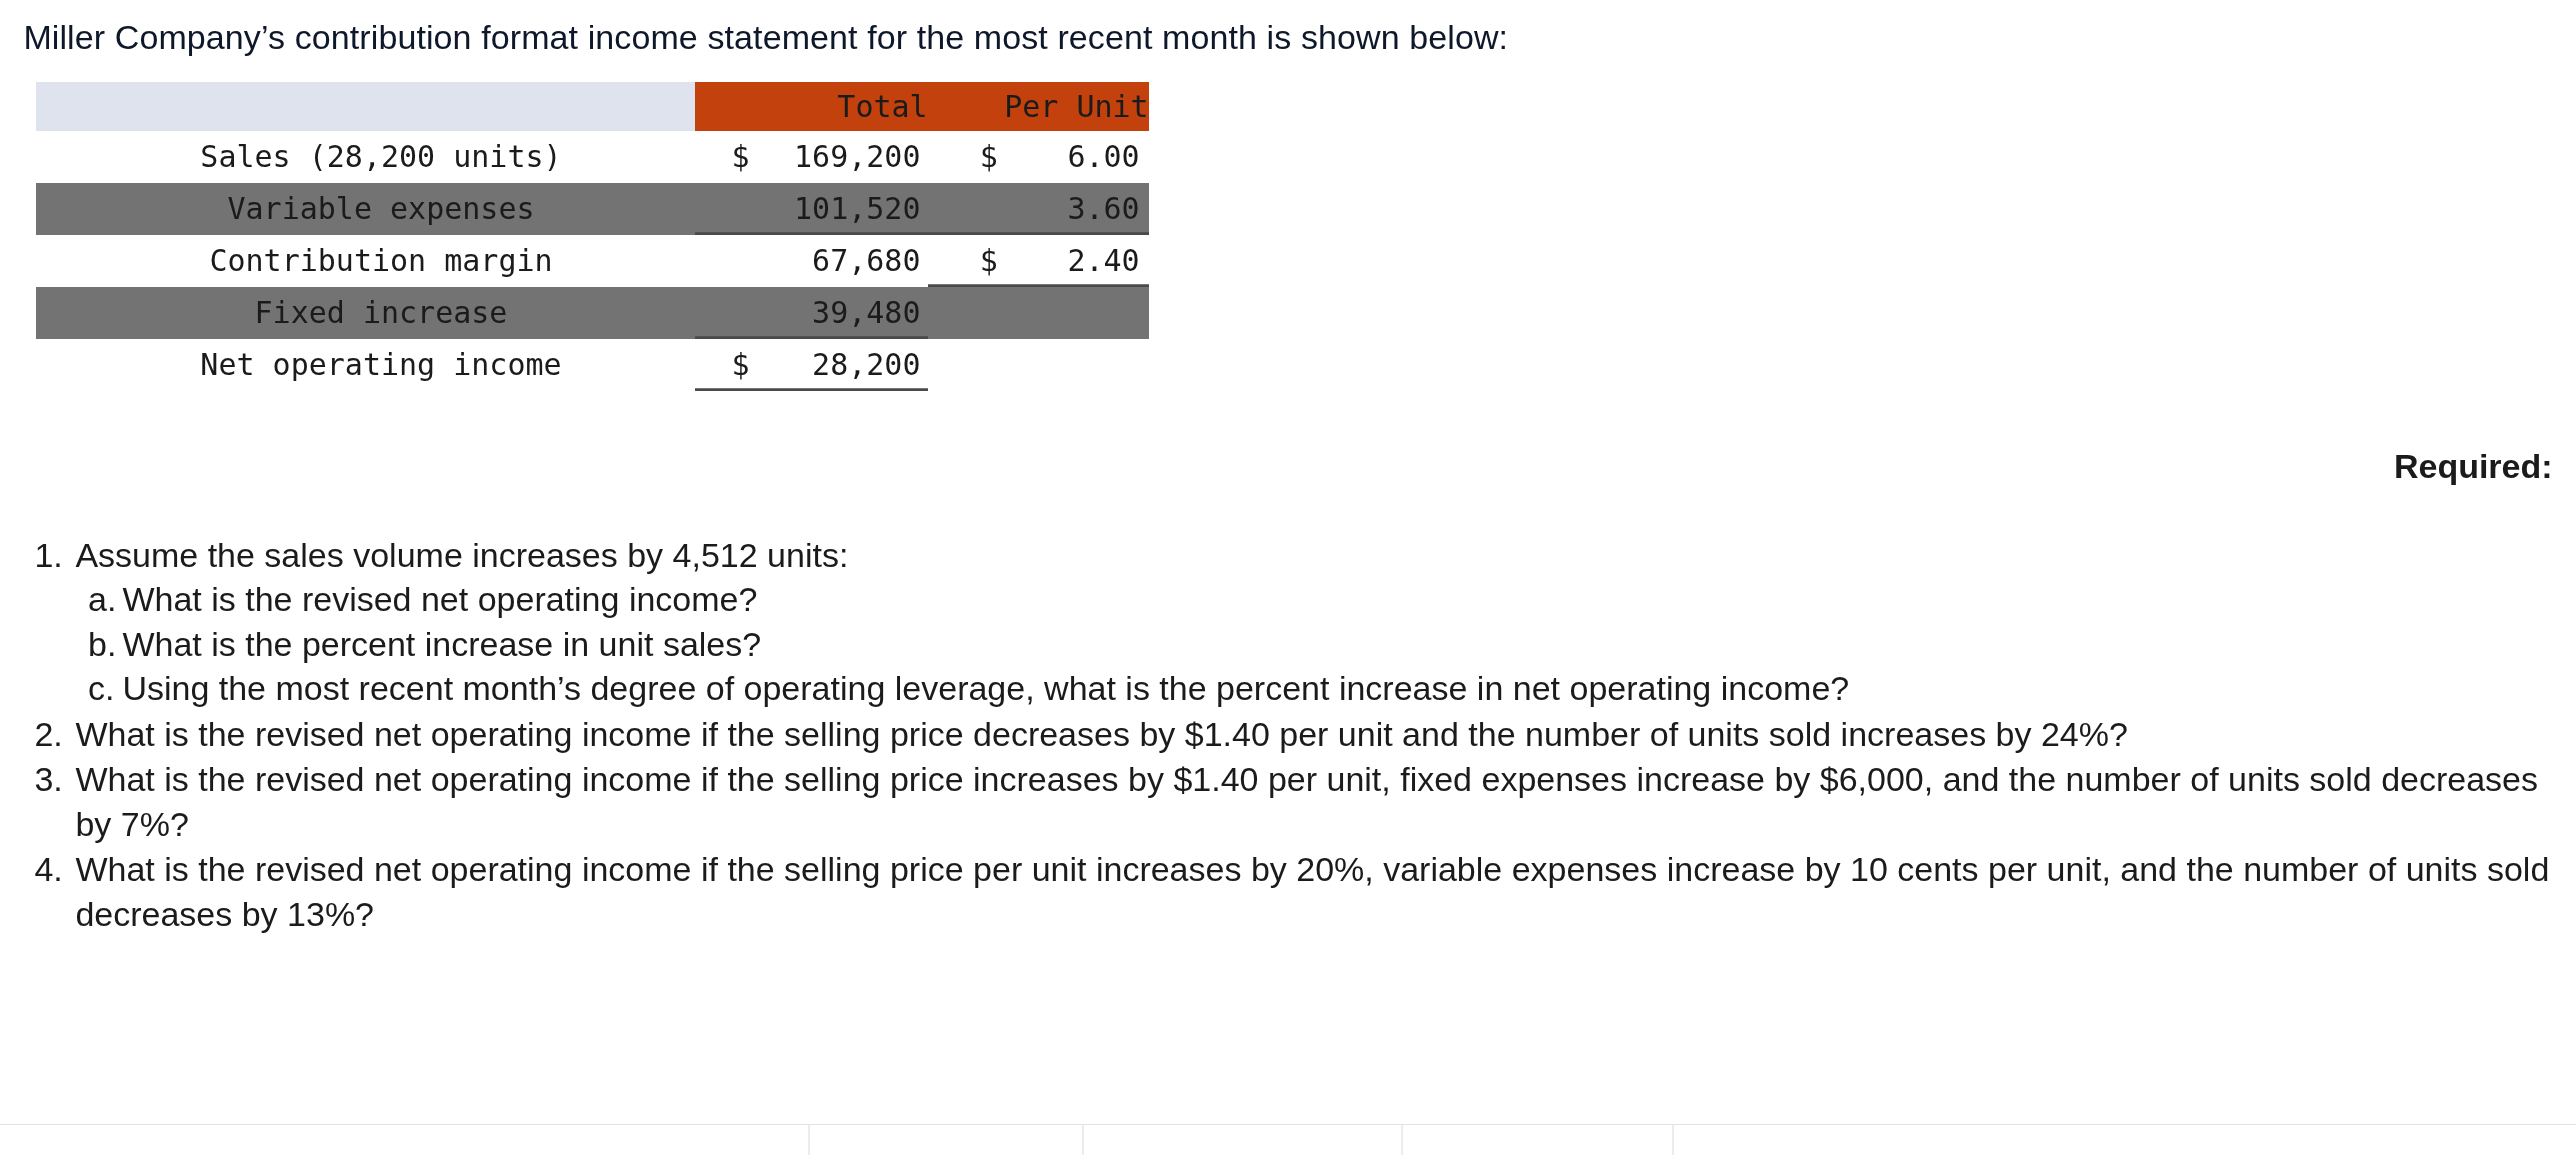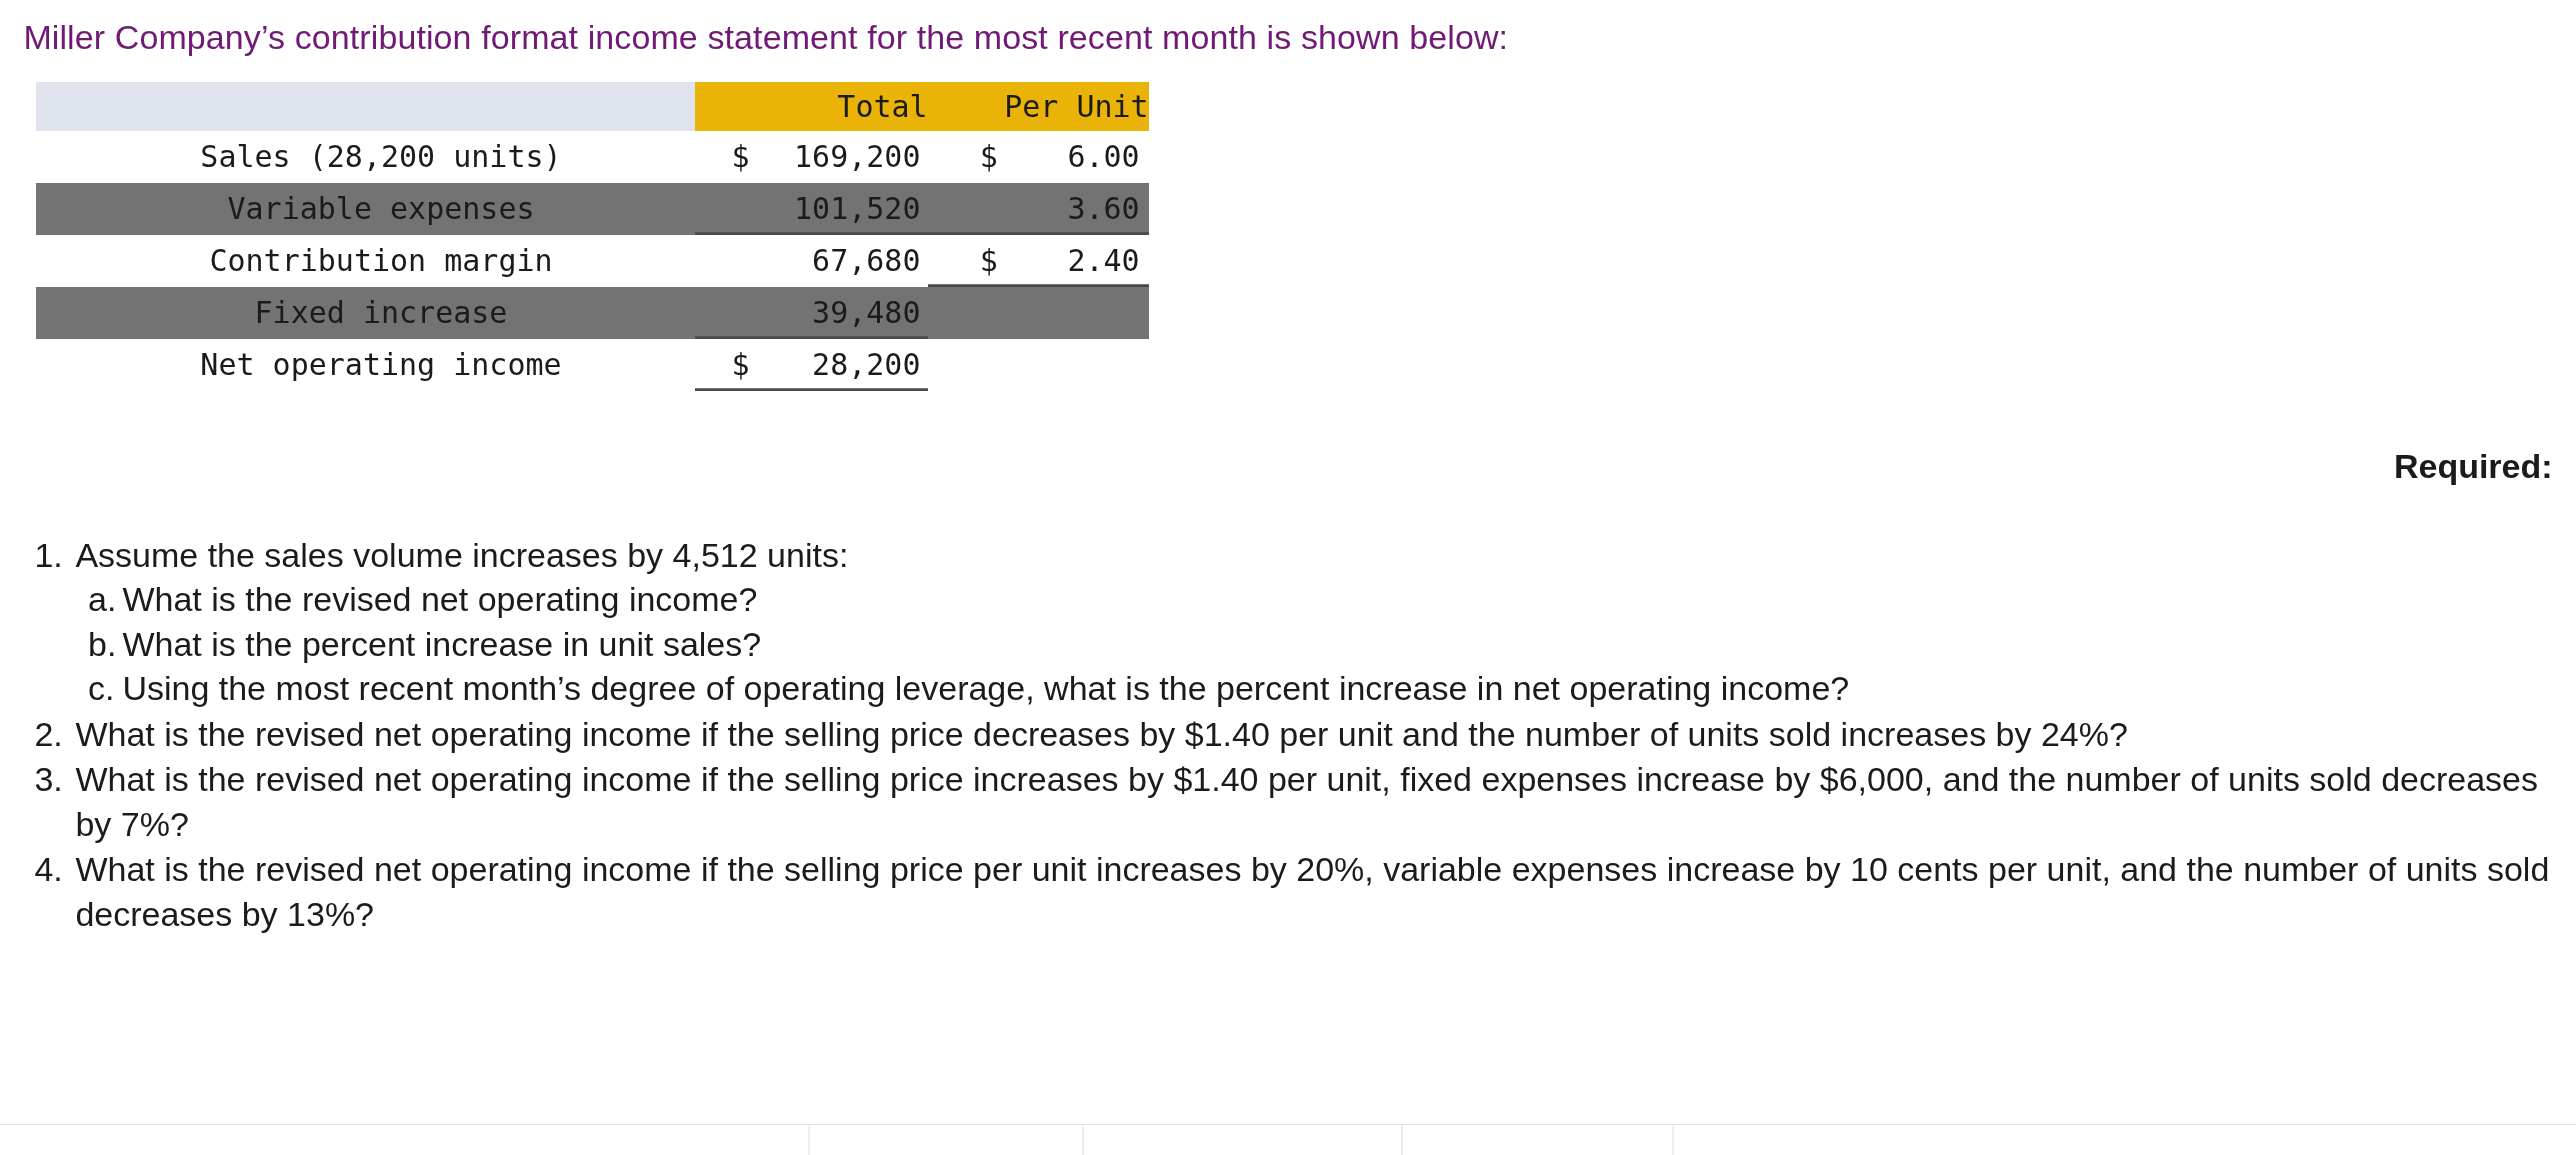--- a/index.html
+++ b/index.html
@@ -18,21 +18,21 @@
   .page {
     position: relative;
     width: 2576px;
     height: 1155px;
     box-sizing: border-box;
     padding: 16px 23.4px 0 23.4px;
   }
   .intro {
     font-size: 34px;
     line-height: 1.25;
-    color: #701a75;
+    color: #0f172a;
     margin: 0 0 23.4px 0;
     letter-spacing: 0.1px;
   }
 
   
   .stmt-wrap {
     margin-left: 12.6px;
     margin-top: 16px;
   }
   table.stmt {
@@ -40,21 +40,21 @@
     font-family: "DejaVu Sans Mono", "Liberation Mono", monospace;
     font-size: 30px;
     color: #1b1b1b;
   }
   table.stmt td, table.stmt th {
     padding: 0;
     vertical-align: middle;
     font-weight: normal;
   }
   .stmt .hdr th {
-    background: #eab308;
+    background: #c2410c;
     height: 49px;
     line-height: 49px;
     text-align: right;
     font-size: 30px;
   }
   .stmt .hdr th.lbl {
     width: 629px;
     background: #dfe3ee;
   }
   .stmt tr.row td {

